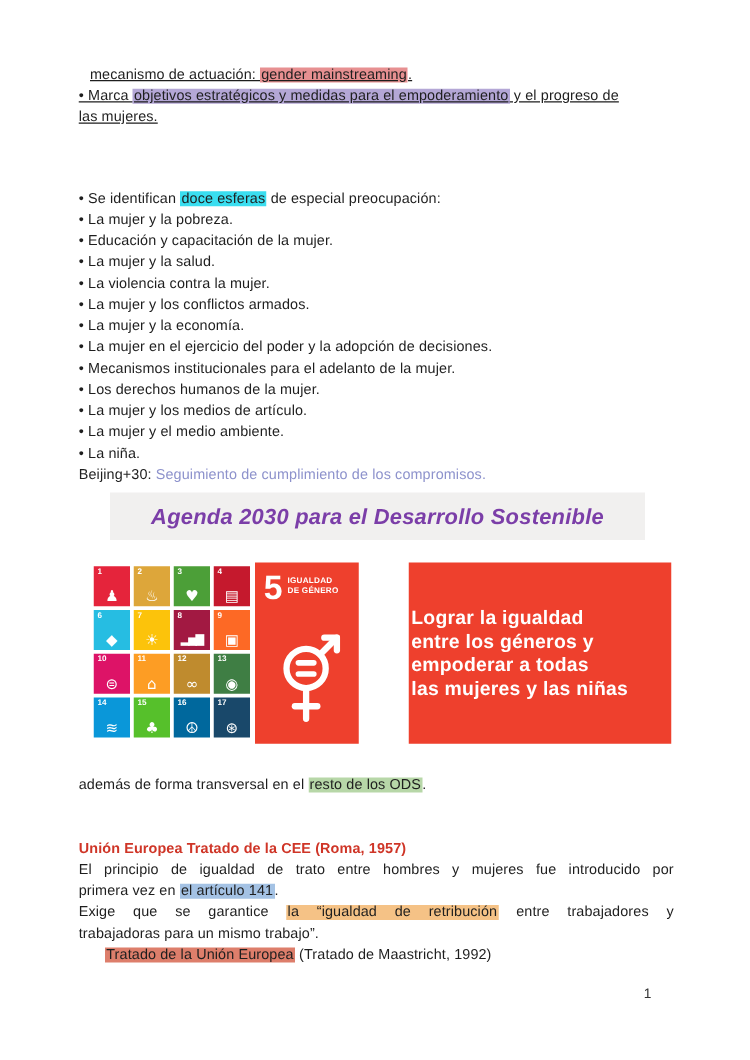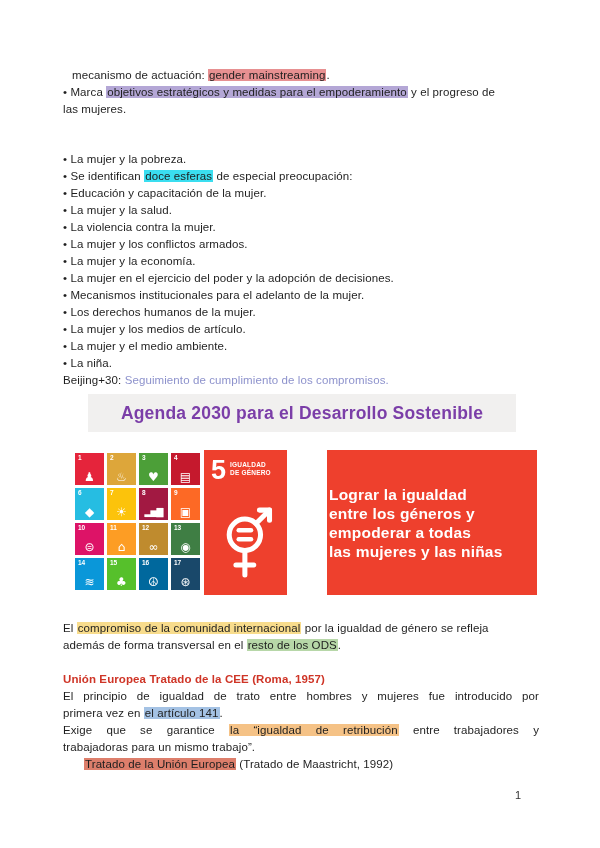--- a/index.html
+++ b/index.html
@@ -31,21 +31,21 @@
   .hl-pink{background:var(--hl-pink);}
   .hl-purple{background:var(--hl-purple);}
   .hl-cyan{background:var(--hl-cyan);}
   .hl-yellow{background:var(--hl-yellow);}
   .hl-green{background:var(--hl-green);}
   .hl-blue{background:var(--hl-blue);}
   .hl-orange{background:var(--hl-orange);}
   .hl-salmon{background:var(--hl-salmon);margin-left:21px;}
 
   .title-banner{position:absolute;top:394px;left:88px;width:428px;height:38px;
-    background:var(--banner-gray);display:flex;align-items:center;justify-content:center;}
+    background:var(--banner-gray);display:flex;align-items:center;justify-content:center;font-style:italic;}
   .title-banner span{color:var(--title-purple);font-weight:700;font-size:17.5px;letter-spacing:.2px;}
 
   .sdg-banner{position:absolute;top:450px;left:75px;width:450px;height:145px;}
   .sdg-grid{position:absolute;top:3px;left:0;display:grid;
     grid-template-columns:repeat(4,29px);grid-auto-rows:32px;gap:3px;}
   .tile{position:relative;color:#fff;}
   .tile .n{position:absolute;top:1px;left:3px;font-size:6.5px;font-weight:700;line-height:7px;}
   .tile .ic{position:absolute;bottom:1px;left:0;width:100%;text-align:center;
     font-size:12px;line-height:14px;font-family:"DejaVu Sans",sans-serif;}
   .tile .ic.bars{font-size:9px;letter-spacing:-1px;}
@@ -65,29 +65,29 @@
 
   .ue-heading{color:var(--accent-red);font-weight:700;height:17px;white-space:pre;}
 
   .page-number{position:absolute;top:789px;left:515px;font-size:11px;color:#333;}
 </style>
 </head>
 <body>
 
 <div class="page">
 
-  <div class="block" style="top:67px;">
+  <div class="block" style="top:52px;text-decoration:underline;">
       <div class="line ind"><span>mecanismo de actuación: </span><span class="hl hl-pink">gender mainstreaming</span><span>.</span></div>
       <div class="line"><span>• Marca </span><span class="hl hl-purple">objetivos estratégicos y medidas para el empoderamiento</span><span> y el progreso de</span></div>
       <div class="line"><span>las mujeres.</span></div>
     </div>
 
   <div class="block" style="top:151px;">
+      <div class="line"><span>• Se identifican </span><span class="hl hl-cyan">doce esferas</span><span> de especial preocupación:</span></div>
       <div class="line"><span>• La mujer y la pobreza.</span></div>
-      <div class="line"><span>• Se identifican </span><span class="hl hl-cyan">doce esferas</span><span> de especial preocupación:</span></div>
       <div class="line"><span>• Educación y capacitación de la mujer.</span></div>
       <div class="line"><span>• La mujer y la salud.</span></div>
       <div class="line"><span>• La violencia contra la mujer.</span></div>
       <div class="line"><span>• La mujer y los conflictos armados.</span></div>
       <div class="line"><span>• La mujer y la economía.</span></div>
       <div class="line"><span>• La mujer en el ejercicio del poder y la adopción de decisiones.</span></div>
       <div class="line"><span>• Mecanismos institucionales para el adelanto de la mujer.</span></div>
       <div class="line"><span>• Los derechos humanos de la mujer.</span></div>
       <div class="line"><span>• La mujer y los medios de artículo.</span></div>
       <div class="line"><span>• La mujer y el medio ambiente.</span></div>
@@ -190,21 +190,20 @@
 
     <div class="sdg-message">
         <div class="line"><span>Lograr la igualdad</span></div>
         <div class="line"><span>entre los géneros y</span></div>
         <div class="line"><span>empoderar a todas</span></div>
         <div class="line"><span>las mujeres y las niñas</span></div>
       </div>
   </div>
 
   <div class="block" style="top:620px;">
-      <div class="line"><span>El </span><span class="hl hl-yellow">compromiso de la comunidad internacional</span><span> por la igualdad de género se refleja</span></div>
       <div class="line"><span>además de forma transversal en el </span><span class="hl hl-green">resto de los ODS</span><span>.</span></div>
     </div>
 
   <div class="block" style="top:671px;">
     <div class="ue-heading">Unión Europea Tratado de la CEE (Roma, 1957)</div>
     <div>
         <div class="line just"><span>El principio de igualdad de trato entre hombres y mujeres fue introducido por</span></div>
         <div class="line"><span>primera vez en </span><span class="hl hl-blue">el artículo 141</span><span>.</span></div>
         <div class="line just"><span>Exige que se garantice </span><span class="hl hl-orange">la “igualdad de retribución</span><span> entre trabajadores y</span></div>
         <div class="line"><span>trabajadoras para un mismo trabajo”.</span></div>

